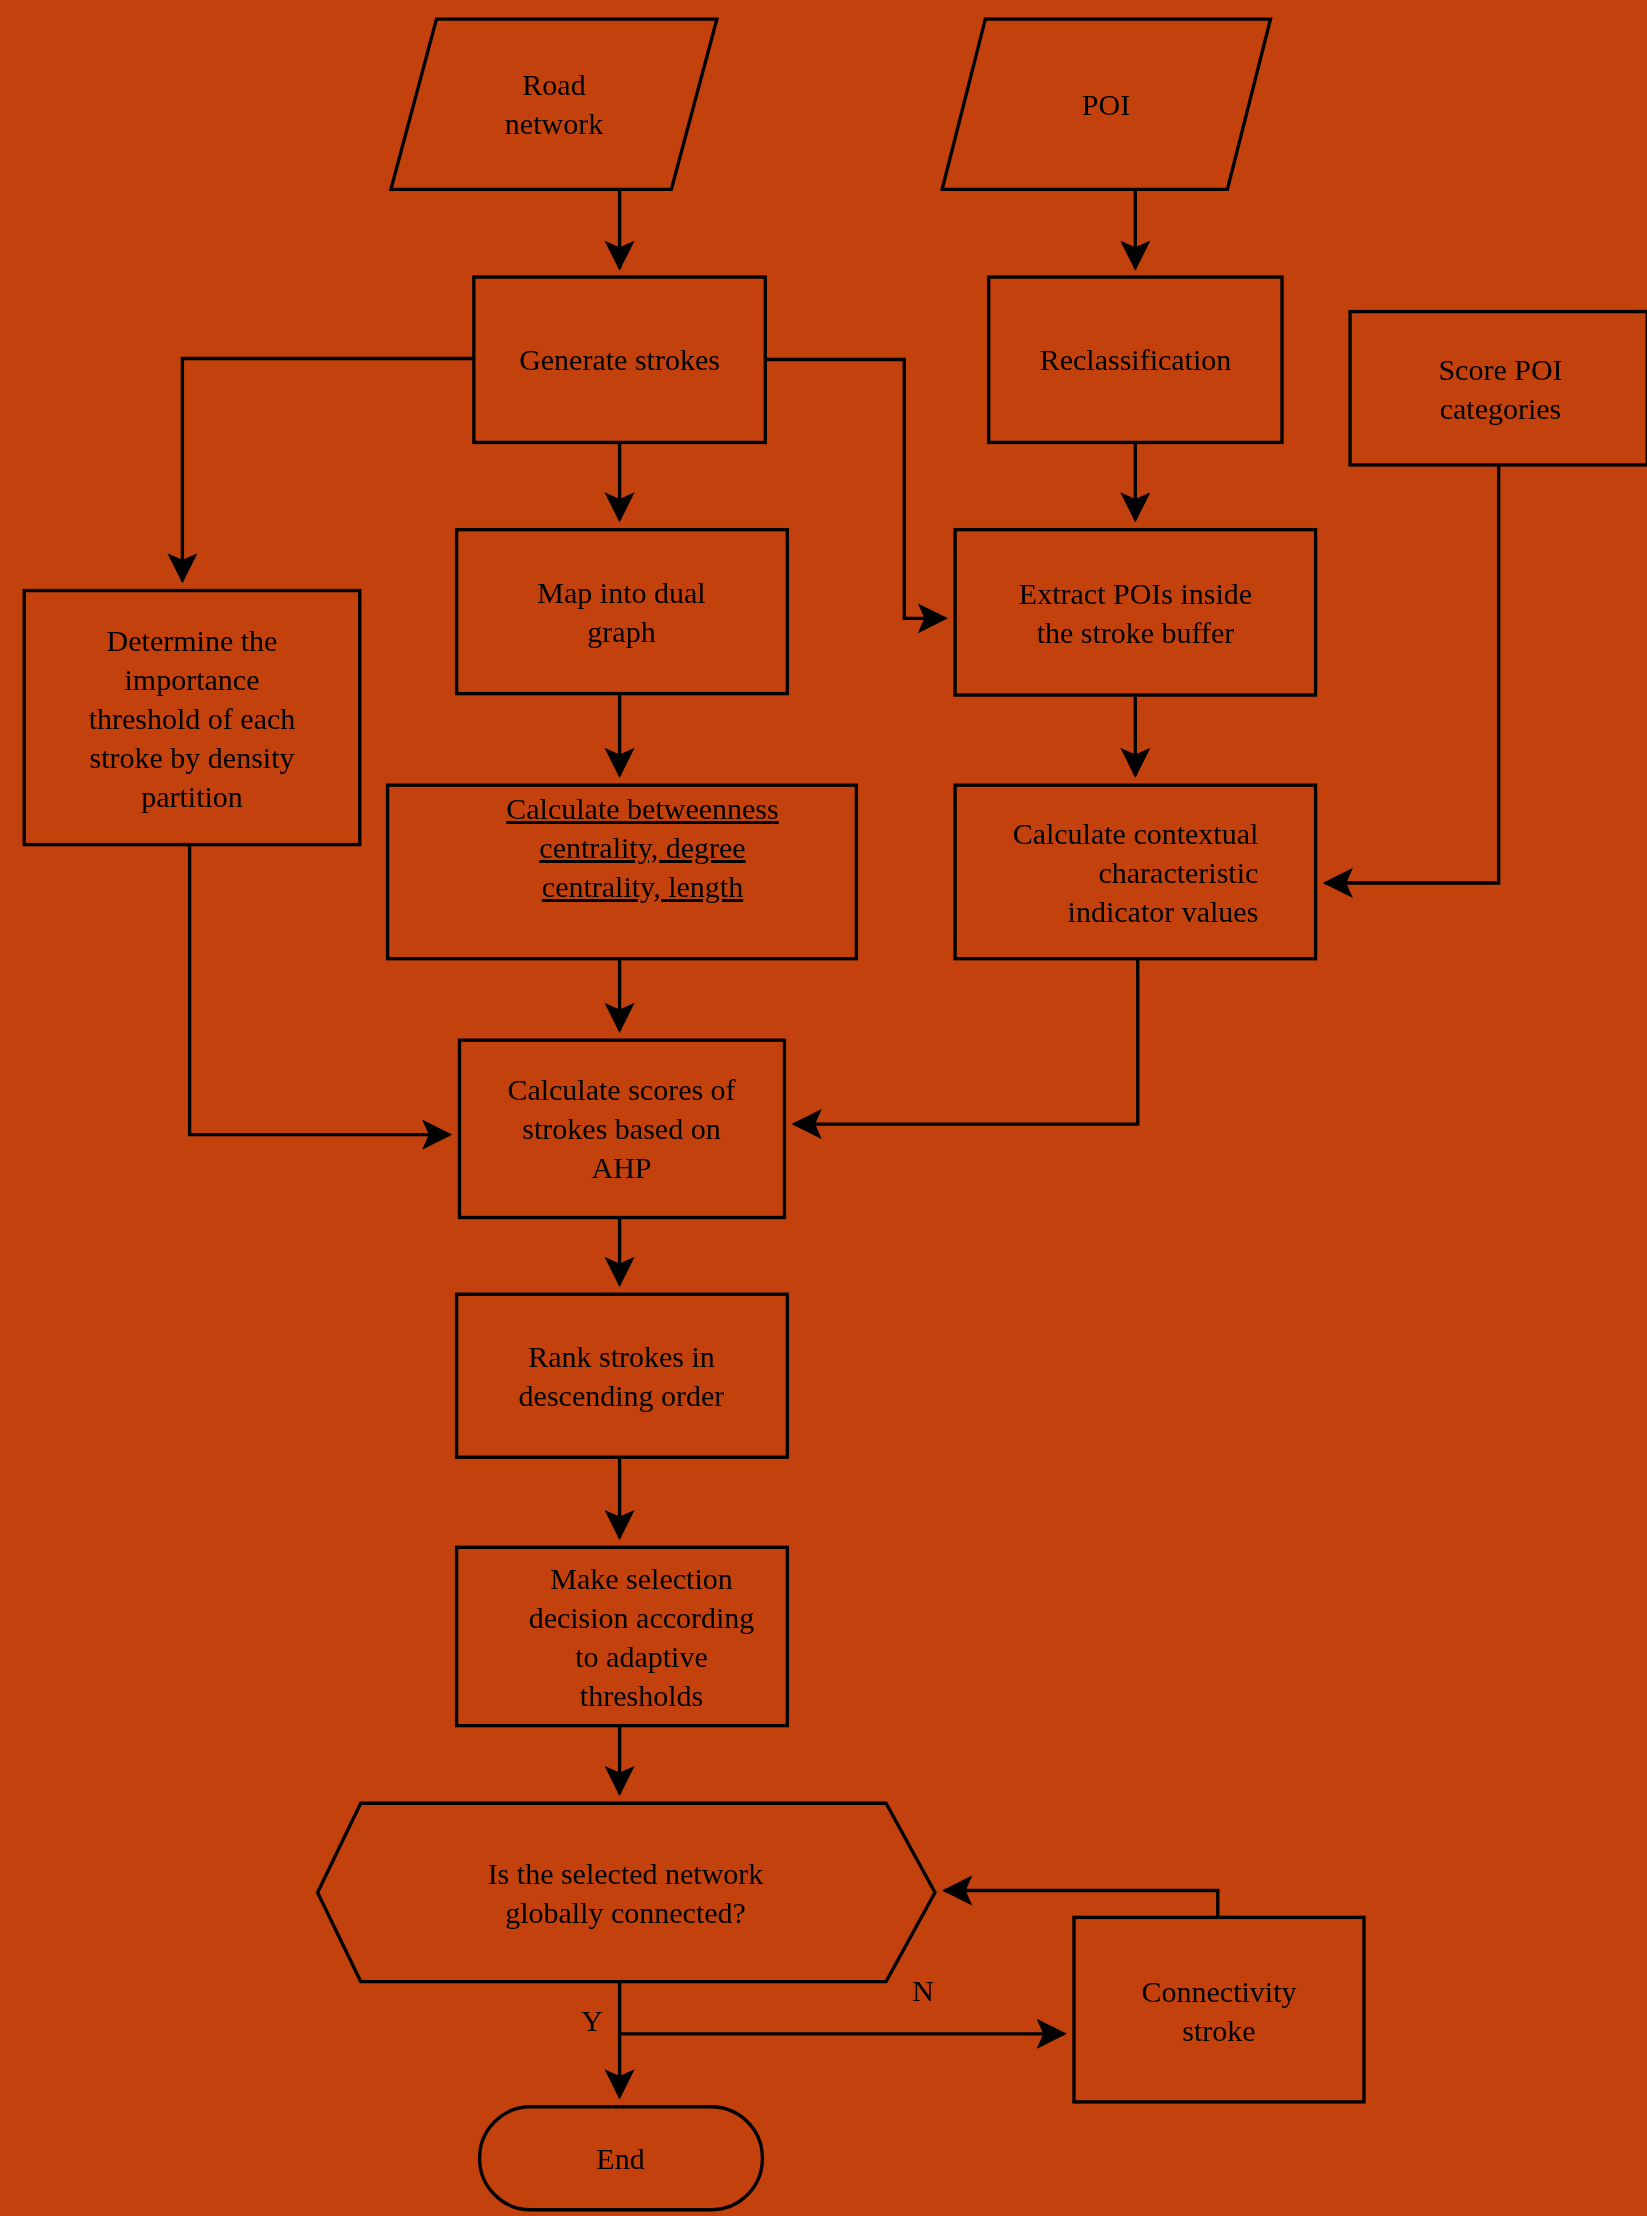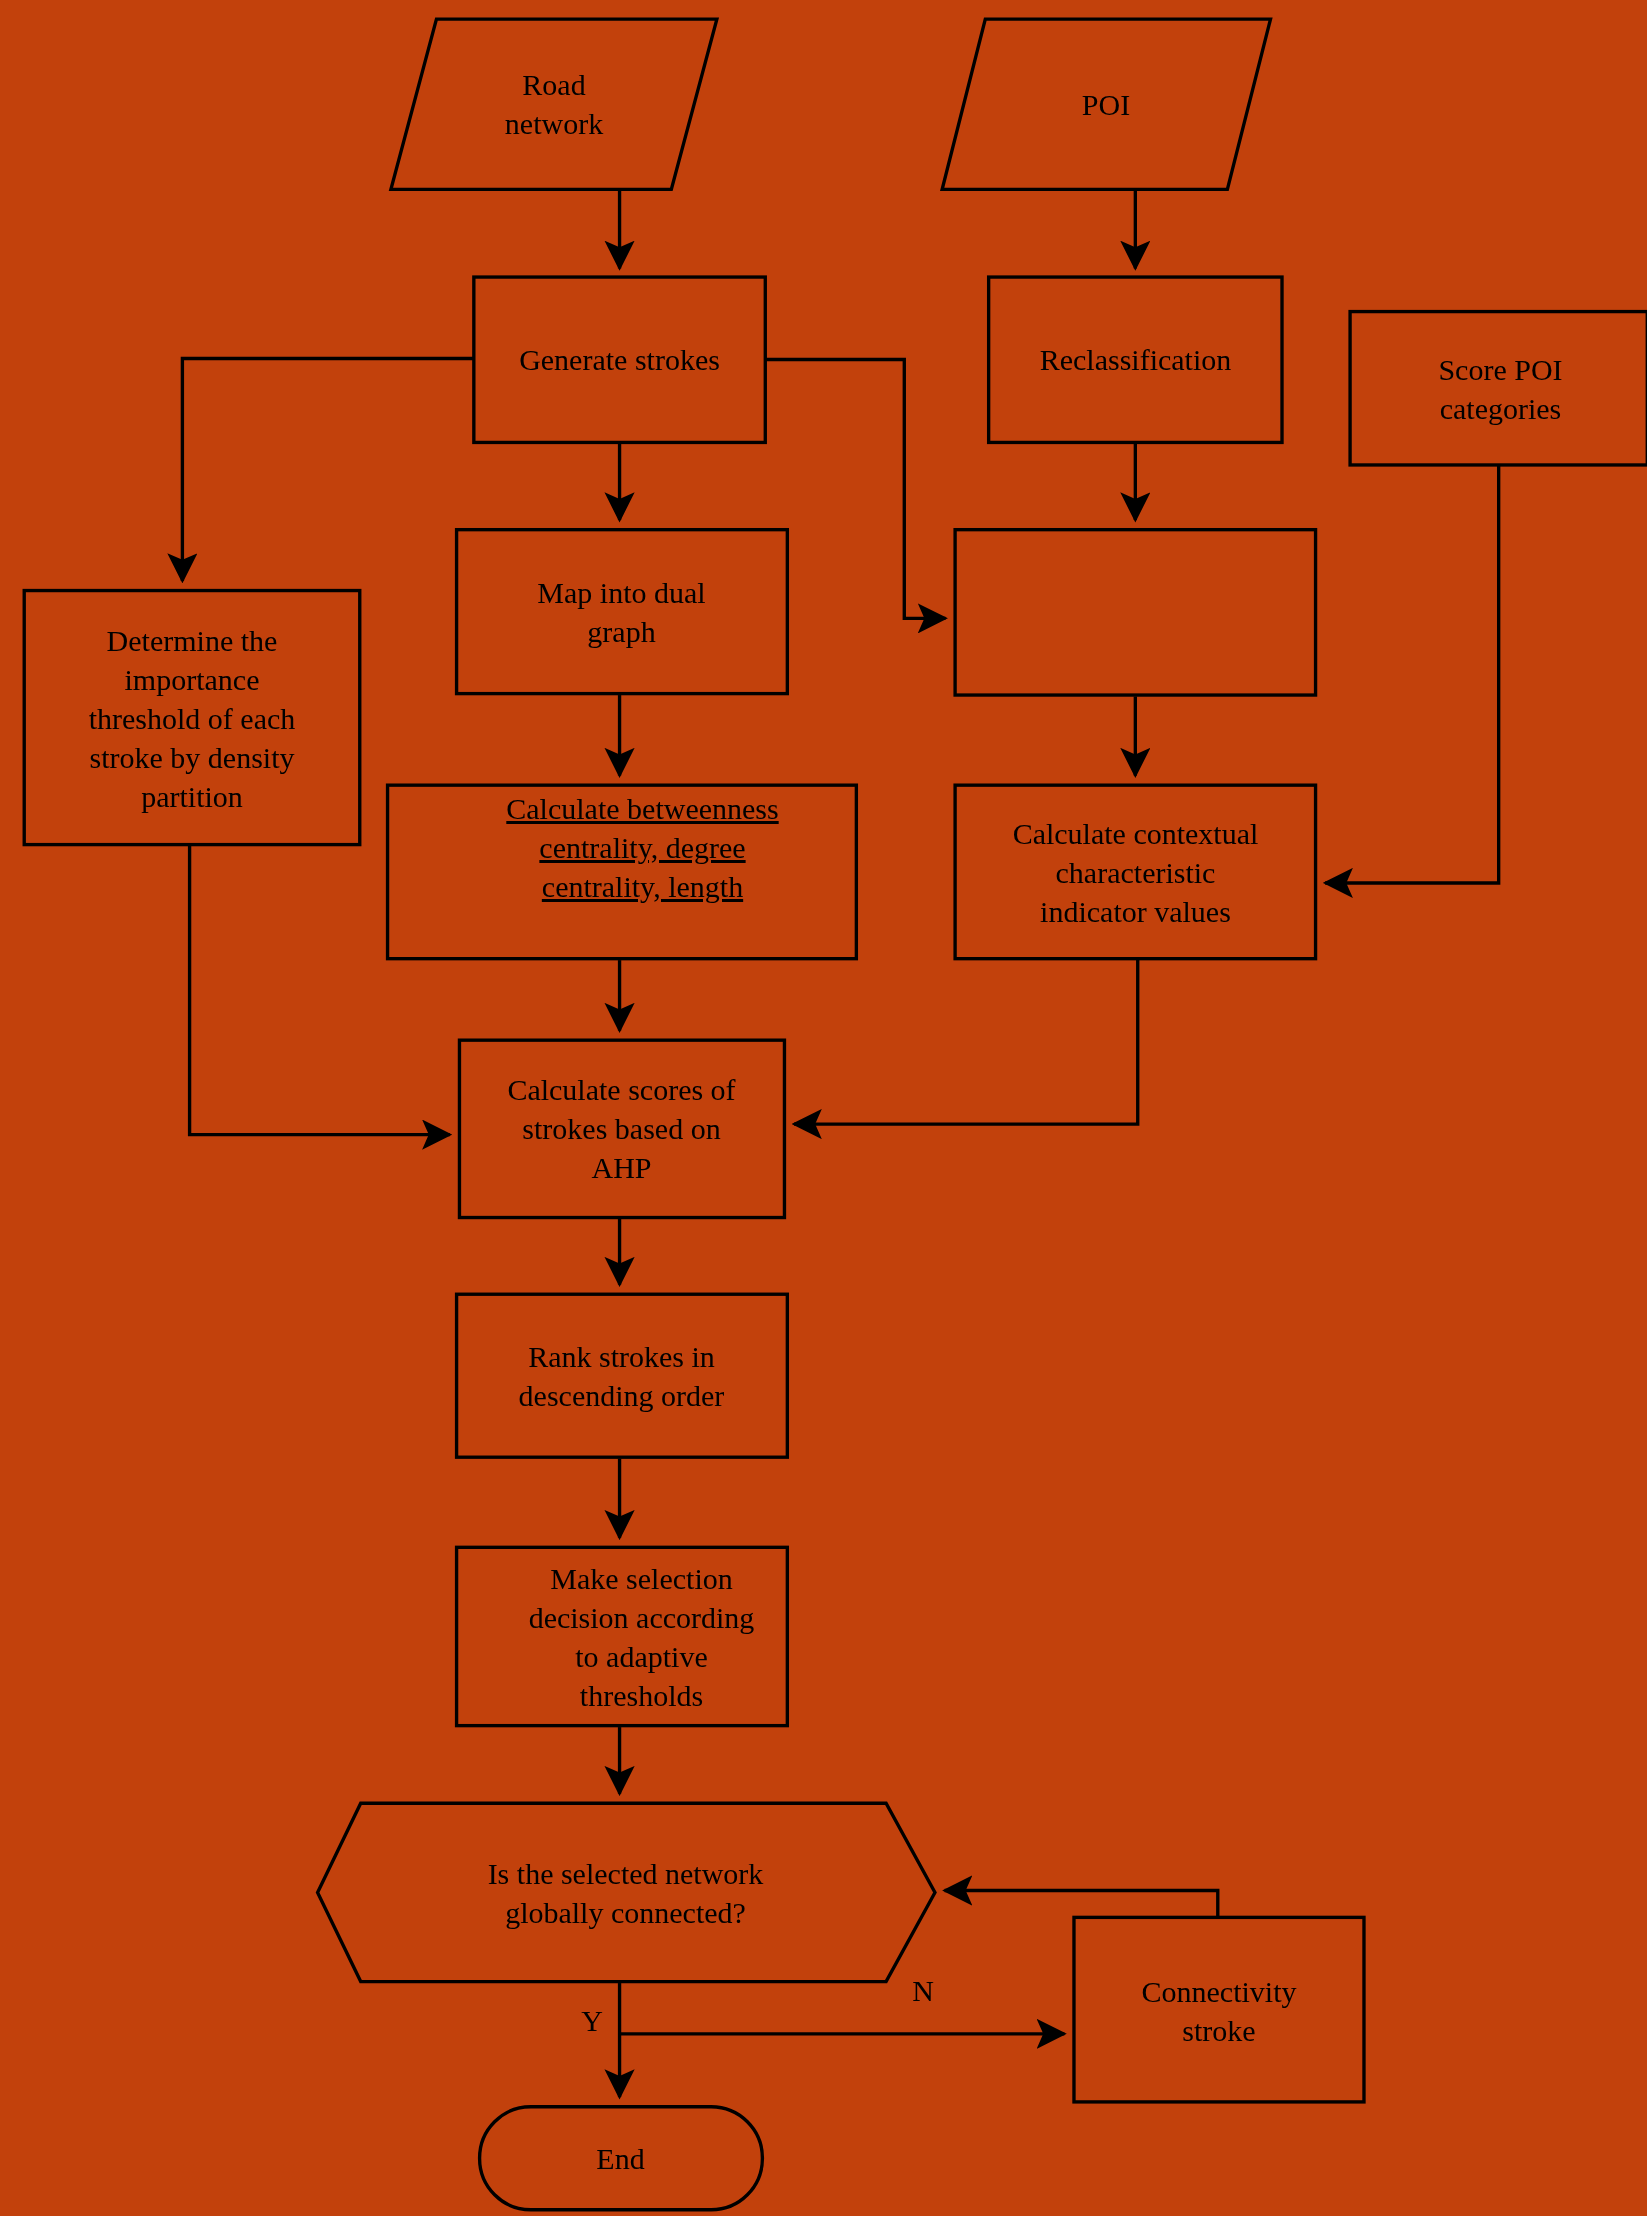--- a/index.html
+++ b/index.html
@@ -123,26 +123,28 @@
 
   <div class="nodeText" style="left:24px;top:591px;width:336px;height:254px;font-size:30px;white-space:pre-line;">Determine the
 importance
 threshold of each
 stroke by density
 partition</div>
 
   <div class="nodeText" style="left:456px;top:530px;width:331px;height:164px;font-size:30px;white-space:pre-line;">Map into dual
 graph</div>
 
+  <div class="nodeText" style="left:955px;top:530px;width:361px;height:165px;font-size:30px;white-space:pre-line;">Extract POIs inside
+the stroke buffer</div>
 
   <div class="nodeText" style="left:408px;top:785px;width:469px;height:124px;font-size:30px;white-space:pre-line;text-decoration:underline;">Calculate  betweenness
 centrality, degree
 centrality, length</div>
 
-  <div class="nodeText" style="left:955px;top:785px;width:361px;height:174px;font-size:30px;white-space:pre-line;">Calculate contextual
+  <div class="nodeText" style="left:955px;top:785px;width:361px;height:174px;font-size:30px;white-space:pre-line;text-align:right;">Calculate contextual
 characteristic
 indicator values</div>
 
   <div class="nodeText" style="left:459px;top:1040px;width:325px;height:177px;font-size:30px;white-space:pre-line;">Calculate scores of
 strokes based on
 AHP</div>
 
   <div class="nodeText" style="left:456px;top:1294px;width:331px;height:163px;font-size:30px;white-space:pre-line;">Rank strokes in
 descending order</div>
 

